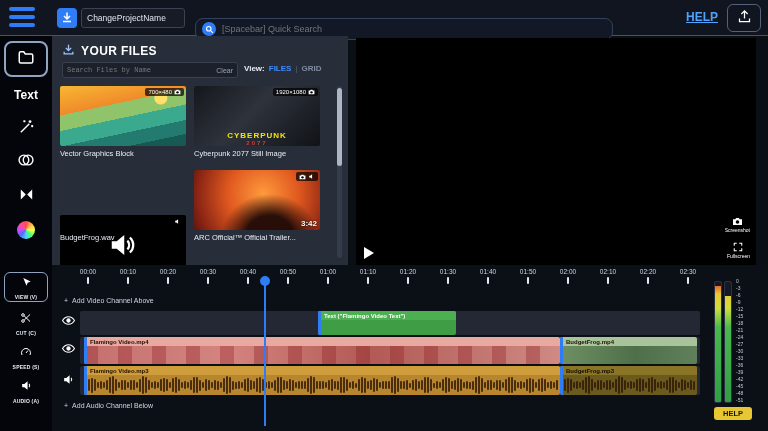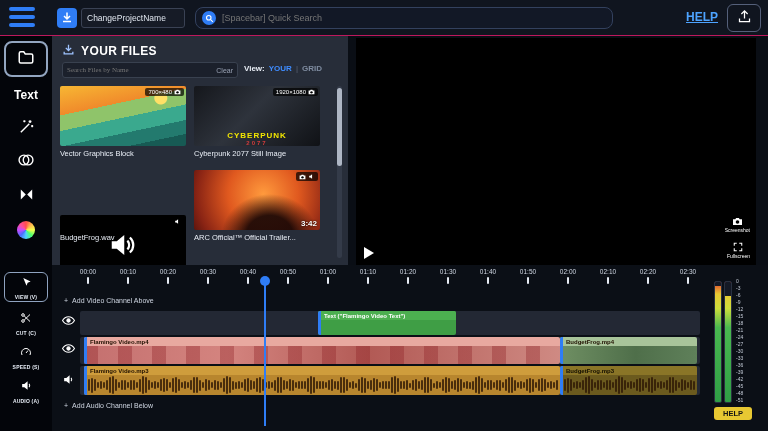--- a/index.html
+++ b/index.html
@@ -6,41 +6,41 @@
   html,body { width: 768px; height: 431px; }
   body { font-family: "Liberation Sans", sans-serif; background: #05070c; overflow: hidden; }
   #app { position: relative; width: 768px; height: 431px; background: #0a0e15; }
 
   
   .topbar { position:absolute; left:0; top:0; width:768px; height:36px; background:#10151f; border-bottom:1px solid #be185d; }
   .hamburger { position:absolute; left:9px; top:7px; width:28px; height:22px; cursor:pointer; }
   .hamburger b { display:block; width:26px; height:4px; border-radius:2px; background:#2f7df6; margin-bottom:4px; }
   .save-btn { position:absolute; left:57px; top:8px; width:20px; height:20px; background:#2f7df6; border-radius:4px; display:flex; align-items:center; justify-content:center; }
   .project-input { position:absolute; left:81px; top:8px; width:104px; height:20px; background:#161b26; border:1px solid #3a4254; border-radius:3px; color:#dfe5ee; font-size:8.5px; padding:0 5px; font-family:"Liberation Sans",sans-serif; }
-  .quick-search { position:absolute; left:195px; top:7px; width:418px; height:22px; background:#121826; border:1px solid #33415e; border-radius:8px; display:flex; align-items:center; padding:0 6px; }
+  .quick-search { position:absolute; left:195px; top:18px; width:418px; height:22px; background:#121826; border:1px solid #33415e; border-radius:8px; display:flex; align-items:center; padding:0 6px; }
   .qs-circle { width:14px; height:14px; border-radius:50%; background:#2f7df6; display:flex; align-items:center; justify-content:center; margin-right:6px; flex:none; }
   .qs-input { flex:1; background:transparent; border:none; outline:none; color:#9aa5ba; font-size:9px; font-family:"Liberation Sans",sans-serif; }
   .help-link { position:absolute; left:686px; top:10px; color:#4da3ff; font-size:12px; font-weight:bold; text-decoration:underline; cursor:pointer; }
   .upload-btn { position:absolute; left:727px; top:4px; width:34px; height:28px; border:1px solid #55607a; border-radius:6px; display:flex; align-items:center; justify-content:center; cursor:pointer; }
 
   
   .sidebar { position:absolute; left:0; top:36px; width:52px; height:395px; background:#03050a; }
   .side-btn { position:absolute; left:4px; width:44px; display:flex; flex-direction:column; align-items:center; justify-content:center; cursor:pointer; color:#fff; }
   .files-btn { top:5px; height:36px; border:2px solid #92a5c0; border-radius:8px; }
   .text-label { top:48px; height:22px; font-size:12px; font-weight:bold; }
   .tool-tiny { font-size:5px; font-weight:bold; color:#e6ecf5; margin-top:2px; letter-spacing:.2px; }
   .colorwheel { width:18px; height:18px; border-radius:50%; background:conic-gradient(#ff4d4d,#ffb84d,#f2ff4d,#4dff6e,#4dd2ff,#4d6bff,#c44dff,#ff4d9a,#ff4d4d); }
   .view-box { border:1px solid #8fa3c0; border-radius:6px; }
 
   
   .files-panel { position:absolute; left:52px; top:36px; width:296px; height:229px; background:#272d39; }
   .fp-header { position:absolute; left:10px; top:6px; display:flex; align-items:center; gap:6px; }
   .fp-title { color:#fff; font-size:12px; font-weight:bold; letter-spacing:.4px; }
   .fp-search { position:absolute; left:10px; top:26px; width:176px; height:16px; background:#1b202b; border:1px solid #39414f; border-radius:3px; display:flex; align-items:center; padding:0 4px; }
-  .fp-search input { flex:1; background:transparent; border:none; outline:none; color:#8b94a6; font-size:7px; font-family:Liberation Serif, serif; }
+  .fp-search input { flex:1; background:transparent; border:none; outline:none; color:#8b94a6; font-size:7px; font-family:Liberation Mono, monospace; }
   .fp-clear { color:#9aa3b5; font-size:7px; cursor:pointer; }
   .fp-view { position:absolute; left:192px; top:28px; display:flex; gap:4px; align-items:center; font-size:8px; }
   .fp-view .vlabel { color:#e8edf5; font-weight:bold; }
   .fp-grid-on { color:#3f8cff; font-weight:bold; cursor:pointer; }
   .fp-divider { color:#5a6476; }
   .fp-list-off { color:#7f8ca0; font-weight:bold; cursor:pointer; }
   .thumb { position:absolute; width:126px; height:60px; border-radius:2px; overflow:hidden; cursor:pointer; }
   .thumb-badge { position:absolute; right:2px; top:2px; background:rgba(0,0,0,.7); border-radius:2px; padding:1px 3px; display:flex; align-items:center; gap:2px; color:#fff; font-size:6px; }
   .thumb-dur { position:absolute; right:3px; bottom:2px; color:#fff; font-size:8px; font-weight:bold; text-shadow:0 0 2px #000; }
   .thumb-caption { position:absolute; width:130px; color:#e8edf5; font-size:7.5px; }
@@ -239,21 +239,21 @@
       <span class="fp-title">YOUR FILES</span>
     </div>
 
     <div class="fp-search">
       <input type="text" placeholder="Search Files by Name" style="">
       <span class="fp-clear">Clear</span>
     </div>
 
     <div class="fp-view">
       <span class="vlabel">View:</span>
-      <span class="fp-grid-on">YOUR</span>
+      <span class="fp-grid-on">FILES</span>
       <span class="fp-divider">|</span>
       <span class="fp-list-off">GRID</span>
     </div>
 
     <div class="thumb t-vector" style="left:8px;top:50px;">
       <span class="thumb-badge">
         <span>700×480</span>
         <svg width="7" height="6" viewBox="0 0 24 20" fill="#fff">
             <path d="M2 5h5l2-3h6l2 3h5v13H2z"></path>
             <circle cx="12" cy="11" r="4" fill="#000"></circle>

